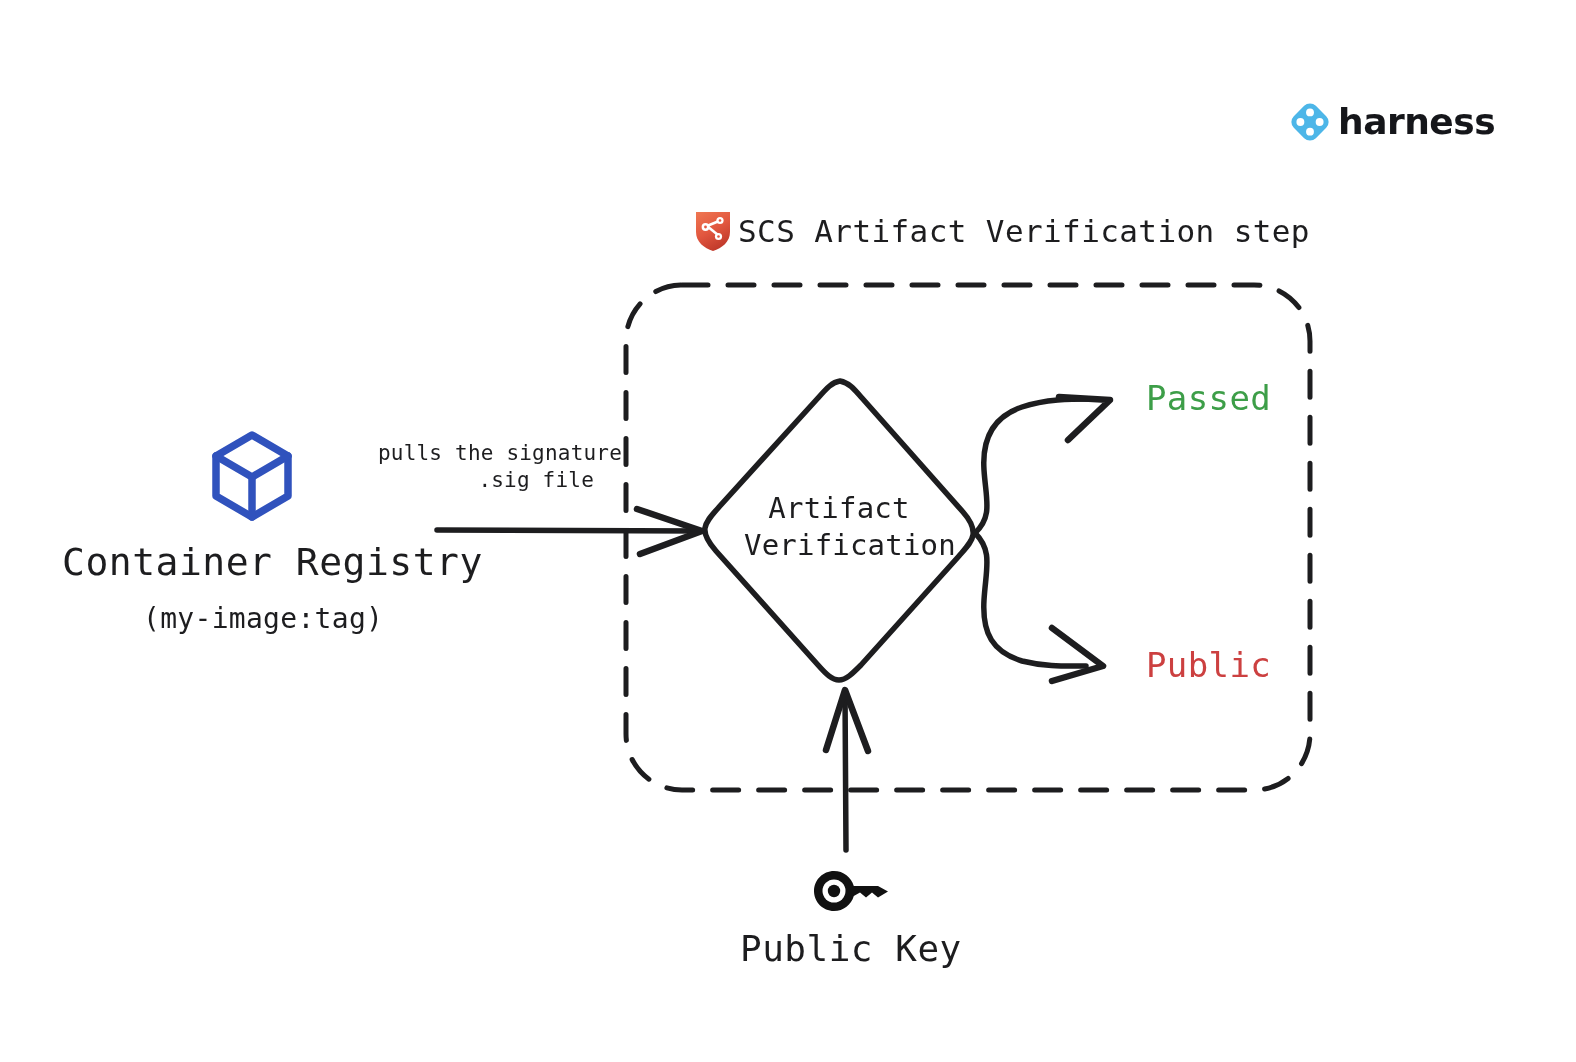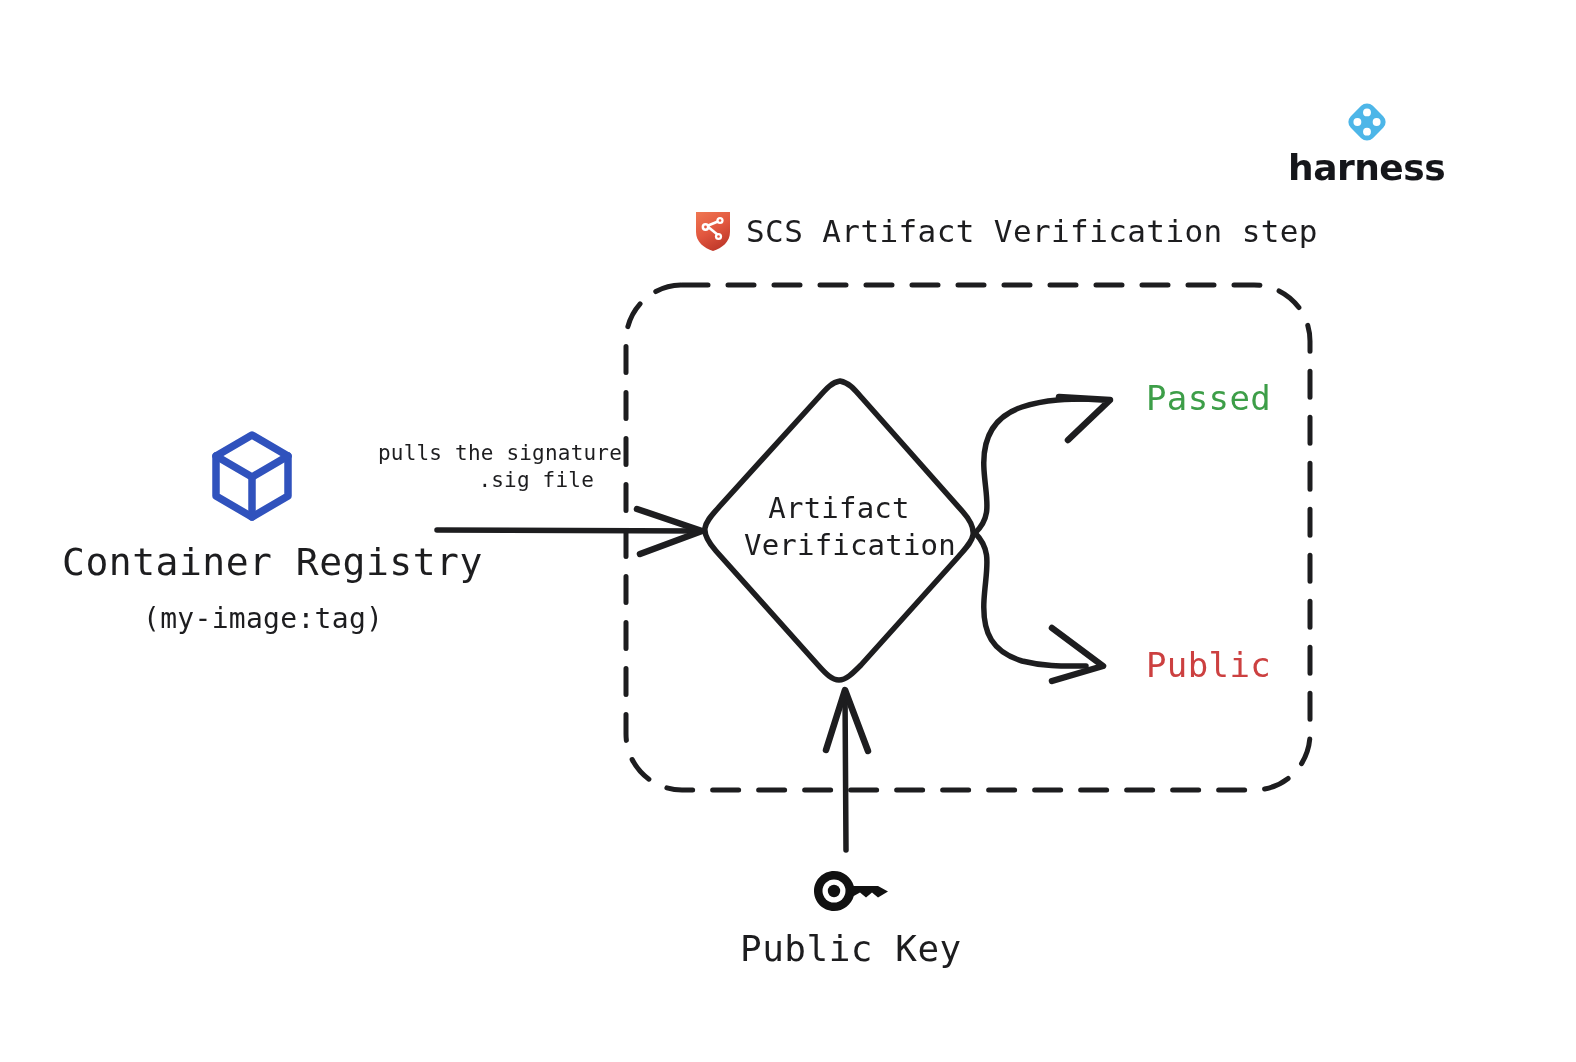--- a/index.html
+++ b/index.html
@@ -28,21 +28,20 @@
   }
 
   
   .harness-logo {
     position: absolute;
     left: 1288px;
     top: 100px;
     display: flex;
     align-items: center;
     gap: 6px;
-    flex-direction: column;
   }
   .harness-mark {
     width: 44px;
     height: 44px;
     display: block;
   }
   .harness-word {
     font-family: "DejaVu Sans", "Liberation Sans", sans-serif;
     font-size: 36px;
     font-weight: 700;
@@ -51,21 +50,21 @@
     line-height: 1;
   }
 
   
   .scs-caption {
     position: absolute;
     left: 694px;
     top: 210px;
     display: flex;
     align-items: center;
-    gap: 14px;
+    gap: 6px;
   }
   .scs-shield {
     width: 38px;
     height: 42px;
     display: block;
   }
   .scs-caption-text {
     font-size: 31px;
     letter-spacing: 0.4px;
     color: #1d1d1f;

